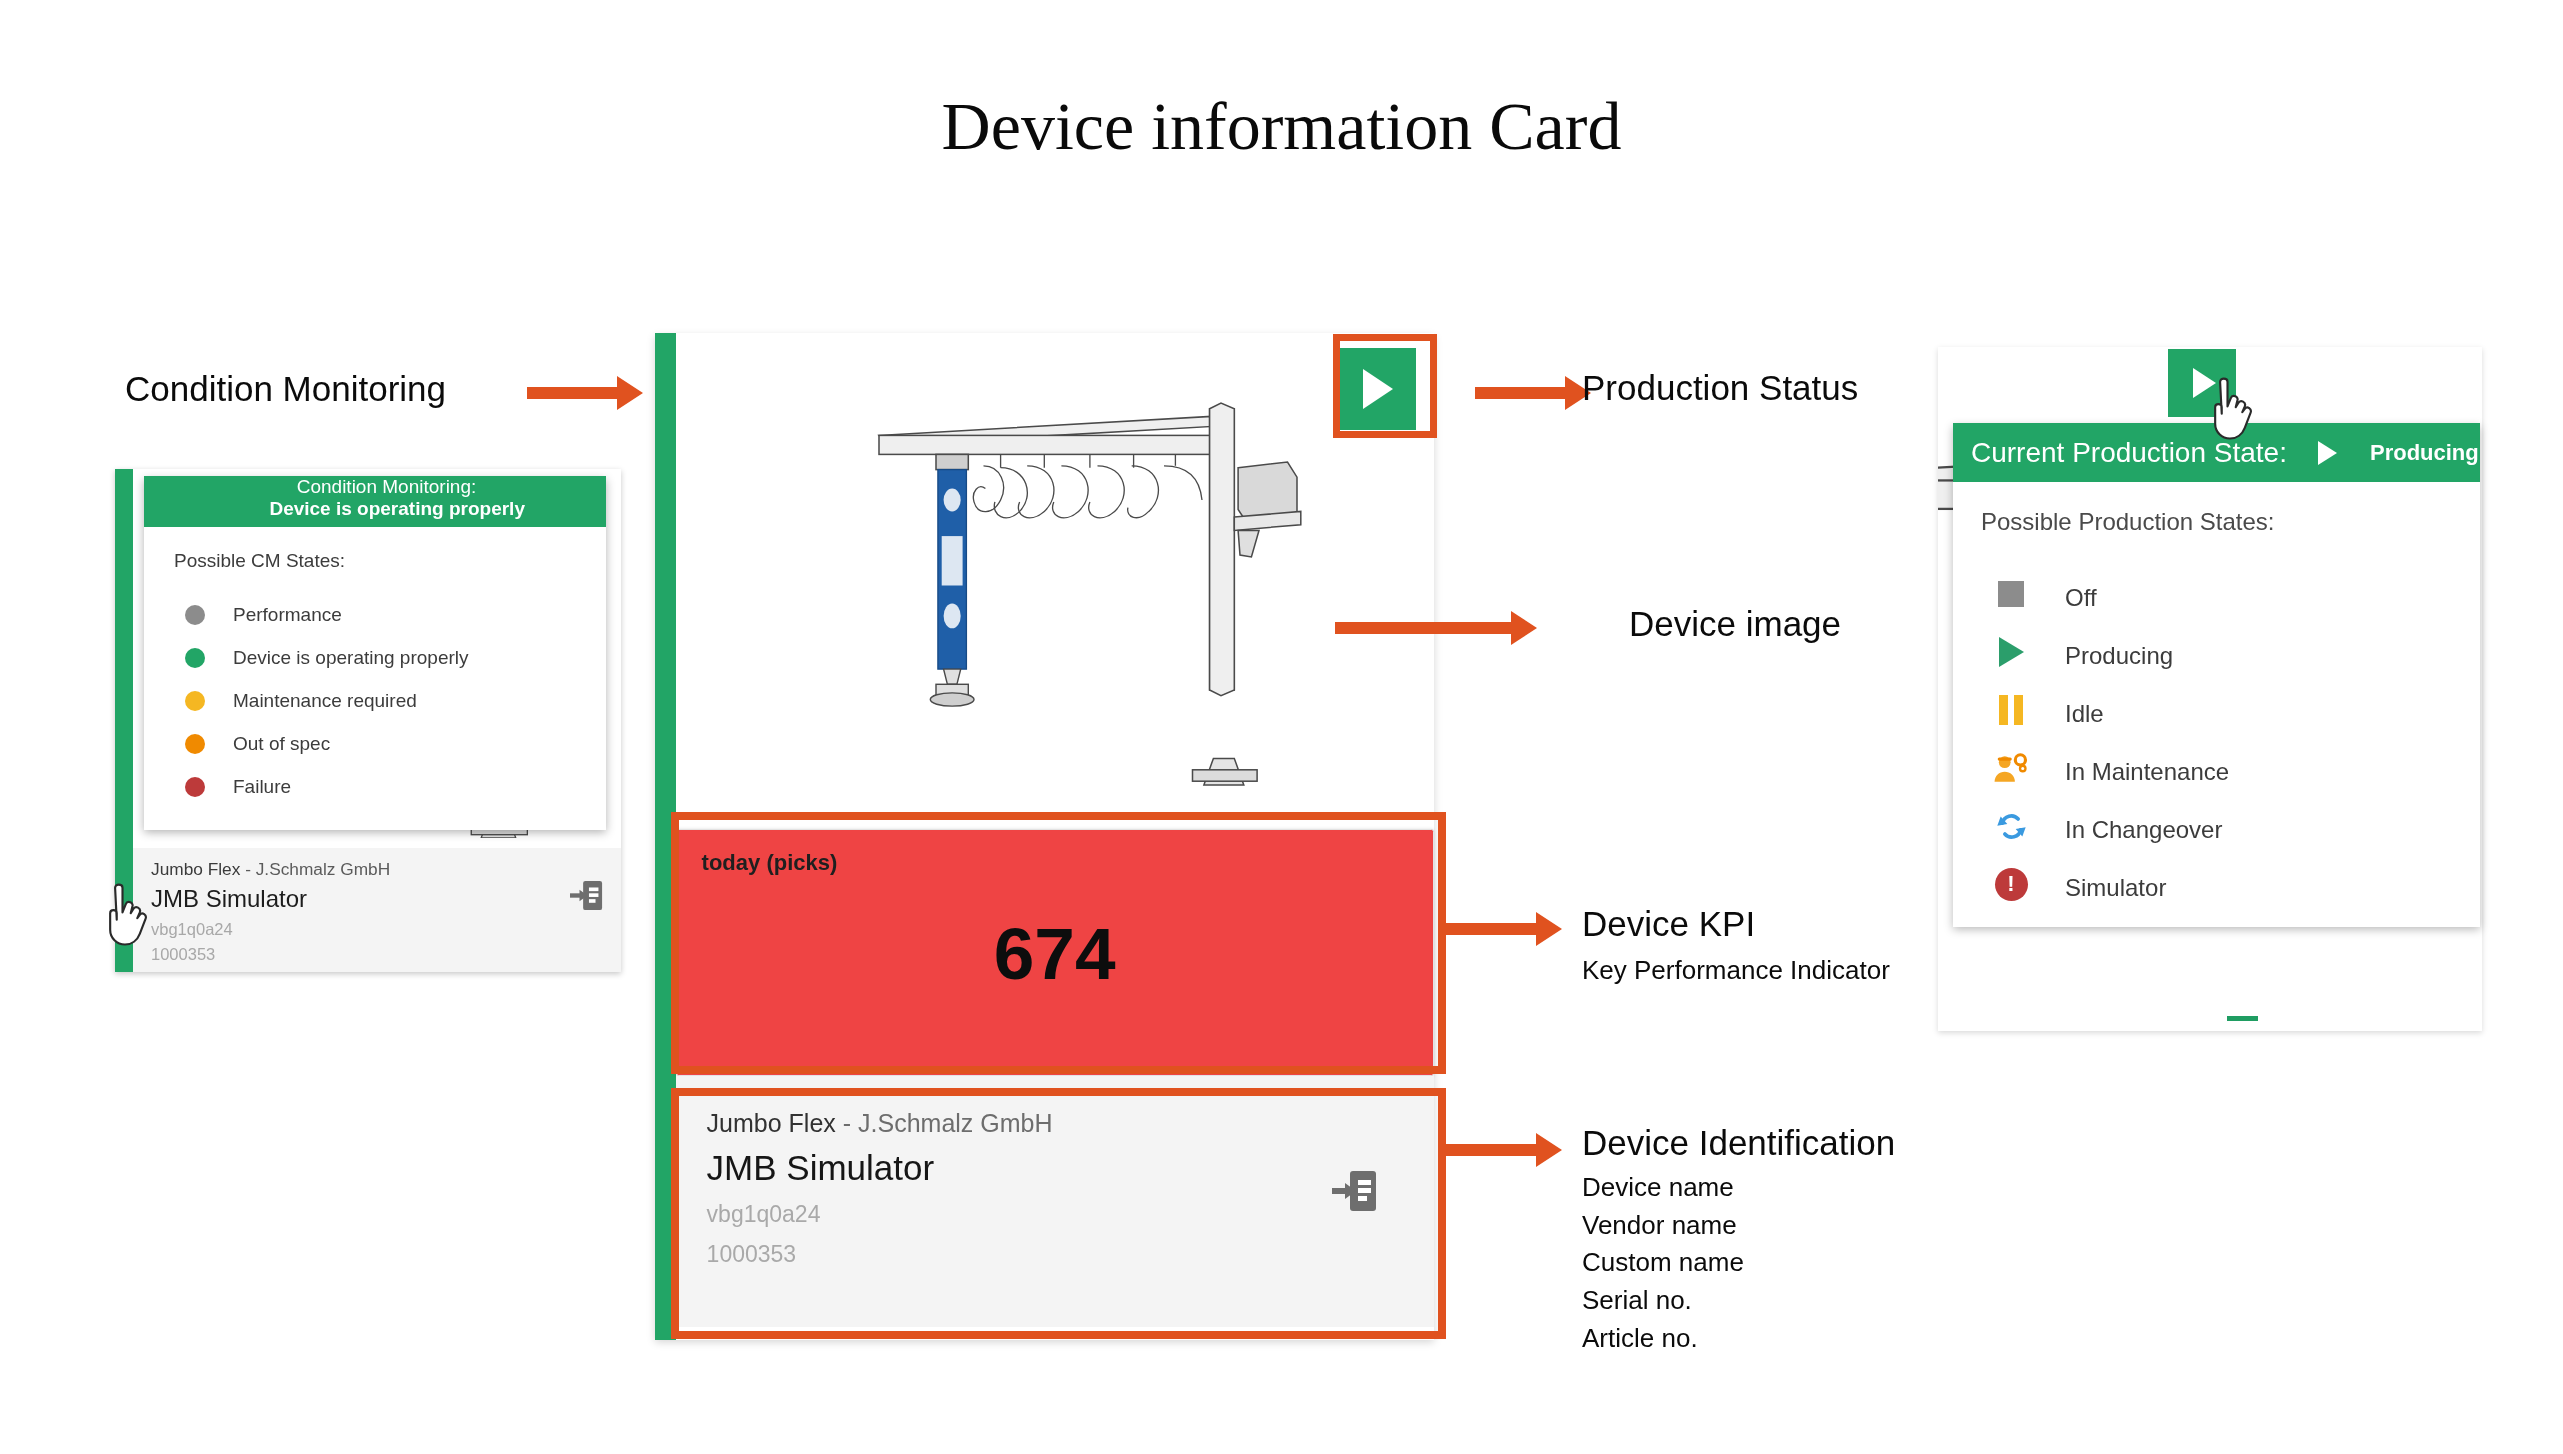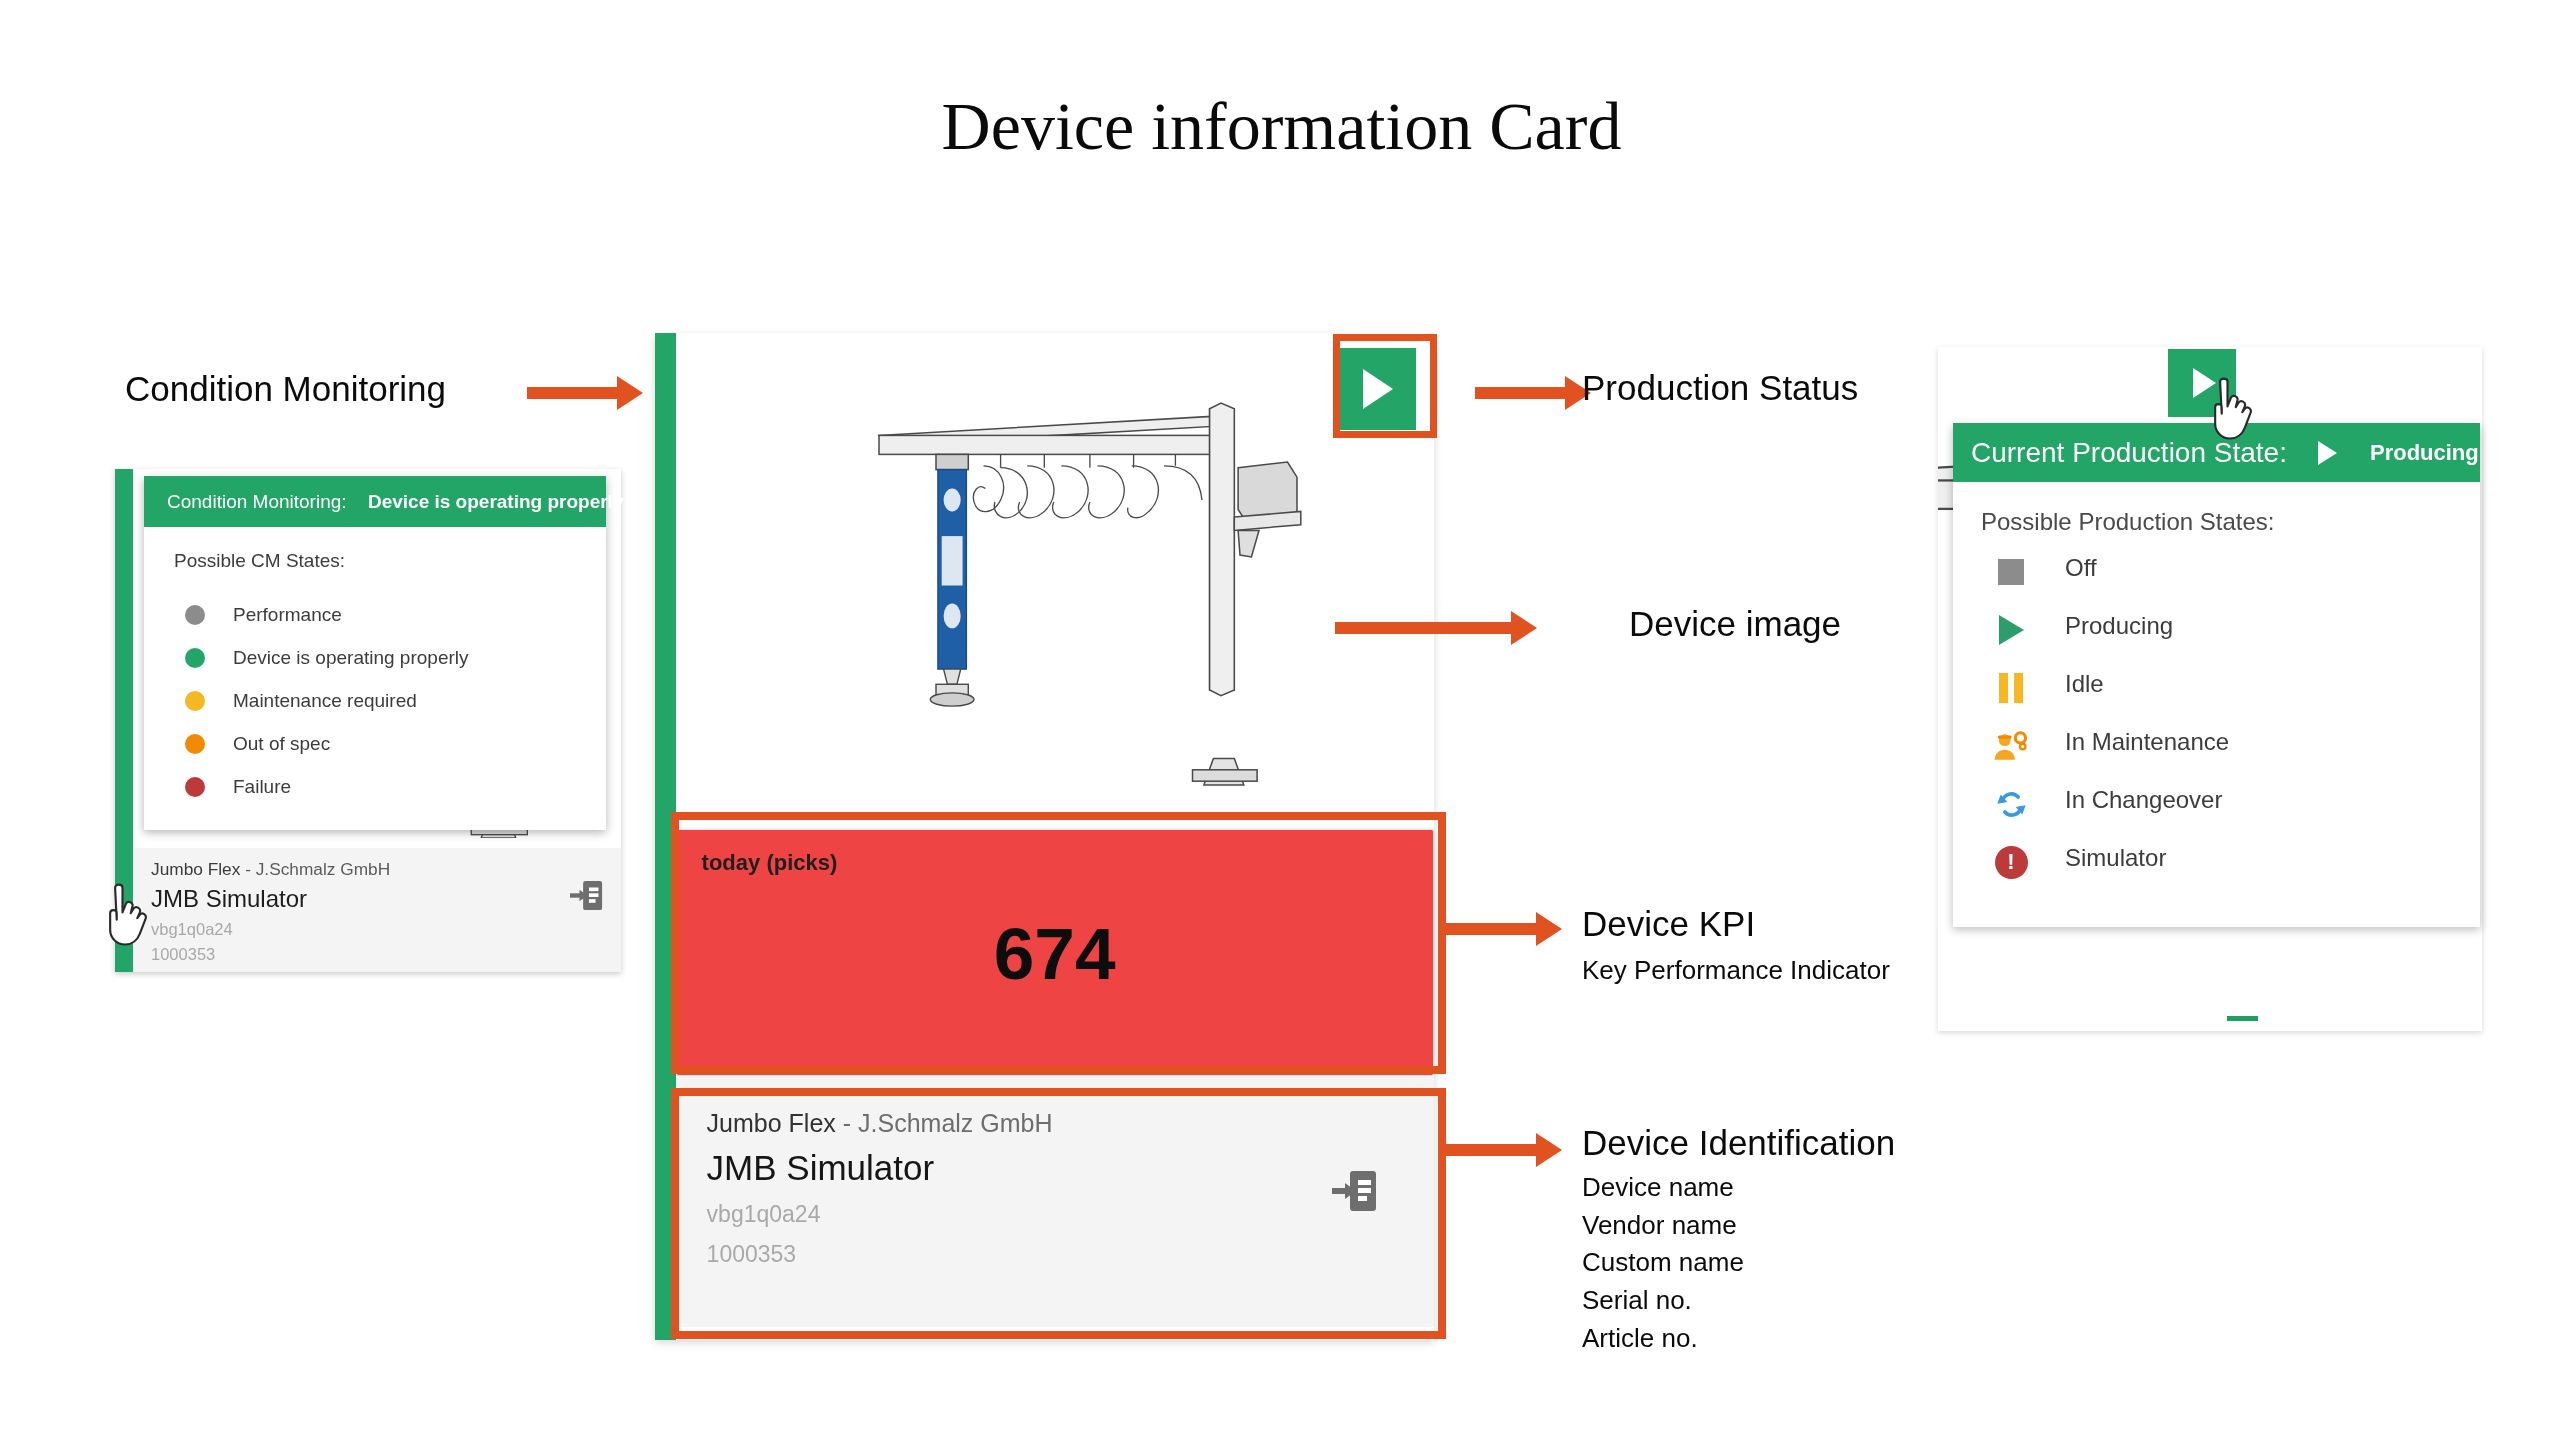--- a/index.html
+++ b/index.html
@@ -106,20 +106,21 @@
     z-index: 40;
   }
   #cm-popup .popup-head {
     background: #22a566;
     height: 51px;
     display: flex;
     align-items: center;
     padding-left: 23px;
     color: #ffffff;
     white-space: nowrap;
+    flex-direction: column;
   }
   #cm-popup .popup-head .lbl { font-size: 19px; font-weight: 400; }
   #cm-popup .popup-head .val { font-size: 19px; font-weight: bold; margin-left: 21.4px; }
   #cm-popup .popup-body { padding: 23px 0 21.4px 0; }
   #cm-popup .popup-sub {
     font-size: 19px;
     color: #3c3c3c;
     margin: 0 0 21.4px 30px;
   }
   #cm-popup .state-row {
@@ -364,21 +365,21 @@
   }
   #ps-popup .popup-head .val { font-size: 22px; font-weight: bold; margin-left: 33px; }
   #ps-popup .popup-body { padding: 26px 0 25px 0; }
   #ps-popup .popup-sub {
     font-size: 24px;
     color: #4a4a4a;
     margin: 0 0 18px 28px;
   }
   #ps-popup .state-row {
     display: flex;
-    align-items: flex-start;
+    align-items: flex-end;
     height: 58px;
     padding-left: 40px;
   }
   #ps-popup .ps-icon {
     width: 36px; height: 36px;
     flex: 0 0 36px;
     display: flex;
     align-items: center;
     justify-content: center;
   }

